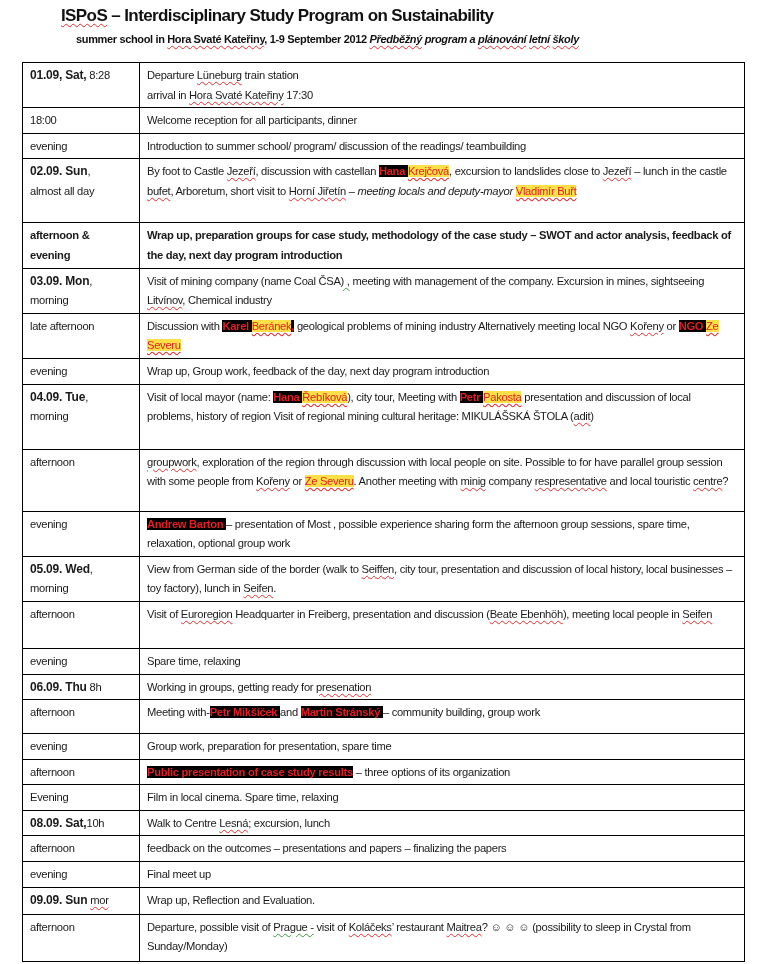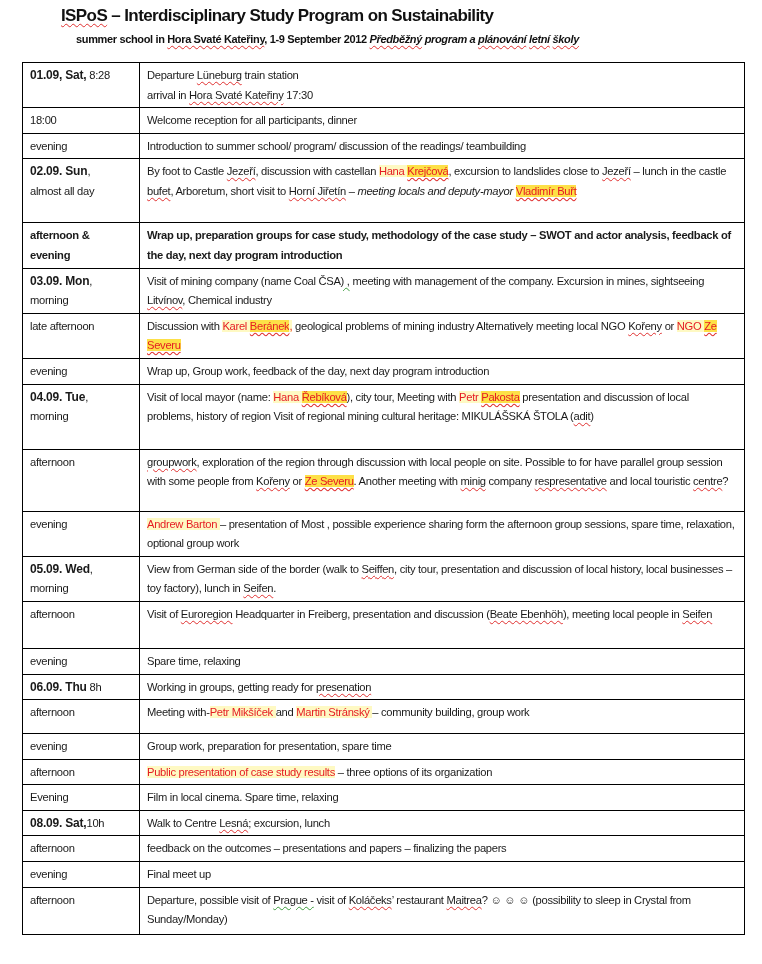--- a/index.html
+++ b/index.html
@@ -11,21 +11,21 @@
                   letter-spacing: -0.35px; white-space: nowrap; color: #111; }
   .doc-subtitle .it { font-style: italic; }
   .sp { text-decoration: underline wavy #e03030; text-decoration-thickness: 1px; text-underline-offset: 2px; }
   .gr { text-decoration: underline wavy #3a9a3a; text-decoration-thickness: 1px; text-underline-offset: 2px; }
   table.schedule { position: absolute; left: 22px; top: 62px; width: 723px; border-collapse: collapse;
                    table-layout: fixed; }
   table.schedule td { border: 1.5px solid #000; vertical-align: top; padding: 3px 7px 2px 7px;
                       font-size: 11.2px; line-height: 19.6px; letter-spacing: -0.3px; }
   td.when { width: 102px; }
   td.when .day { font-weight: bold; font-size: 12px; letter-spacing: -0.2px; }
-  .hl { background: #fef9c3; color: #e51c23; font-weight: normal; }
+  .hl { background: #000000; color: #e51c23; font-weight: bold; }
   .hl-u { background: #fde047; color: #e51c23; font-weight: normal; text-decoration: underline wavy #e03030; text-underline-offset: 2px; }
   .it { font-style: italic; }
 </style>
 </head>
 <body>
 
 <div class="doc-title" id="title"><span class="sp">ISPoS</span><span class=""> – Interdisciplinary Study Program on Sustainability</span></div>
 <div class="doc-subtitle" id="subtitle"><span class="">summer school in </span><span class="sp">Hora Svaté Kateřiny</span><span class="">, 1-9 September 2012 </span><span class="it sp">Předběžný</span><span class="it">  program a </span><span class="it sp">plánování</span><span class="it"> </span><span class="it sp">letní</span><span class="it"> </span><span class="it sp">školy</span></div>
 
 <table class="schedule">
@@ -111,18 +111,22 @@
         <td class="what"><span class="">Walk to Centre </span><span class="sp">Lesná</span><span class="">;  excursion,  lunch</span></td>
       </tr>
       <tr style="height: 24px;">
         <td class="when"><span class="">afternoon</span></td>
         <td class="what"><span class="">feedback on the outcomes – presentations and papers – finalizing the papers</span></td>
       </tr>
       <tr style="height: 23px;">
         <td class="when"><span class="">evening</span></td>
         <td class="what"><span class="">Final meet up</span></td>
       </tr>
+      <tr style="height: 27px;">
+        <td class="when"><span class="day">09.09.  Sun</span><span class=""> </span><span class="sp">mor</span></td>
+        <td class="what"><span class="">Wrap up,  Reflection and Evaluation.</span></td>
+      </tr>
       <tr style="height: 47px;">
         <td class="when"><span class="">afternoon</span></td>
         <td class="what"><span class="">Departure,  possible visit of </span><span class="gr">Prague  -</span><span class=""> visit of </span><span class="sp">Koláčeks</span><span class="">’  restaurant </span><span class="sp">Maitrea</span><span class="">?  ☺ ☺ ☺  (possibility  to sleep in Crystal from Sunday/Monday)</span></td>
       </tr>
     </tbody>
 </table>
 
 </body></html>

